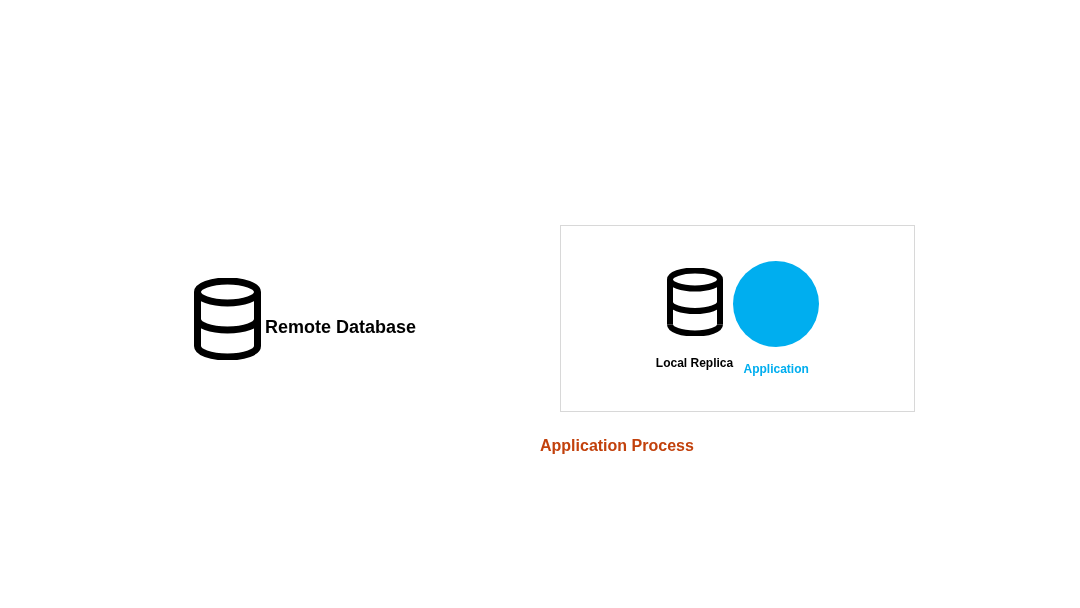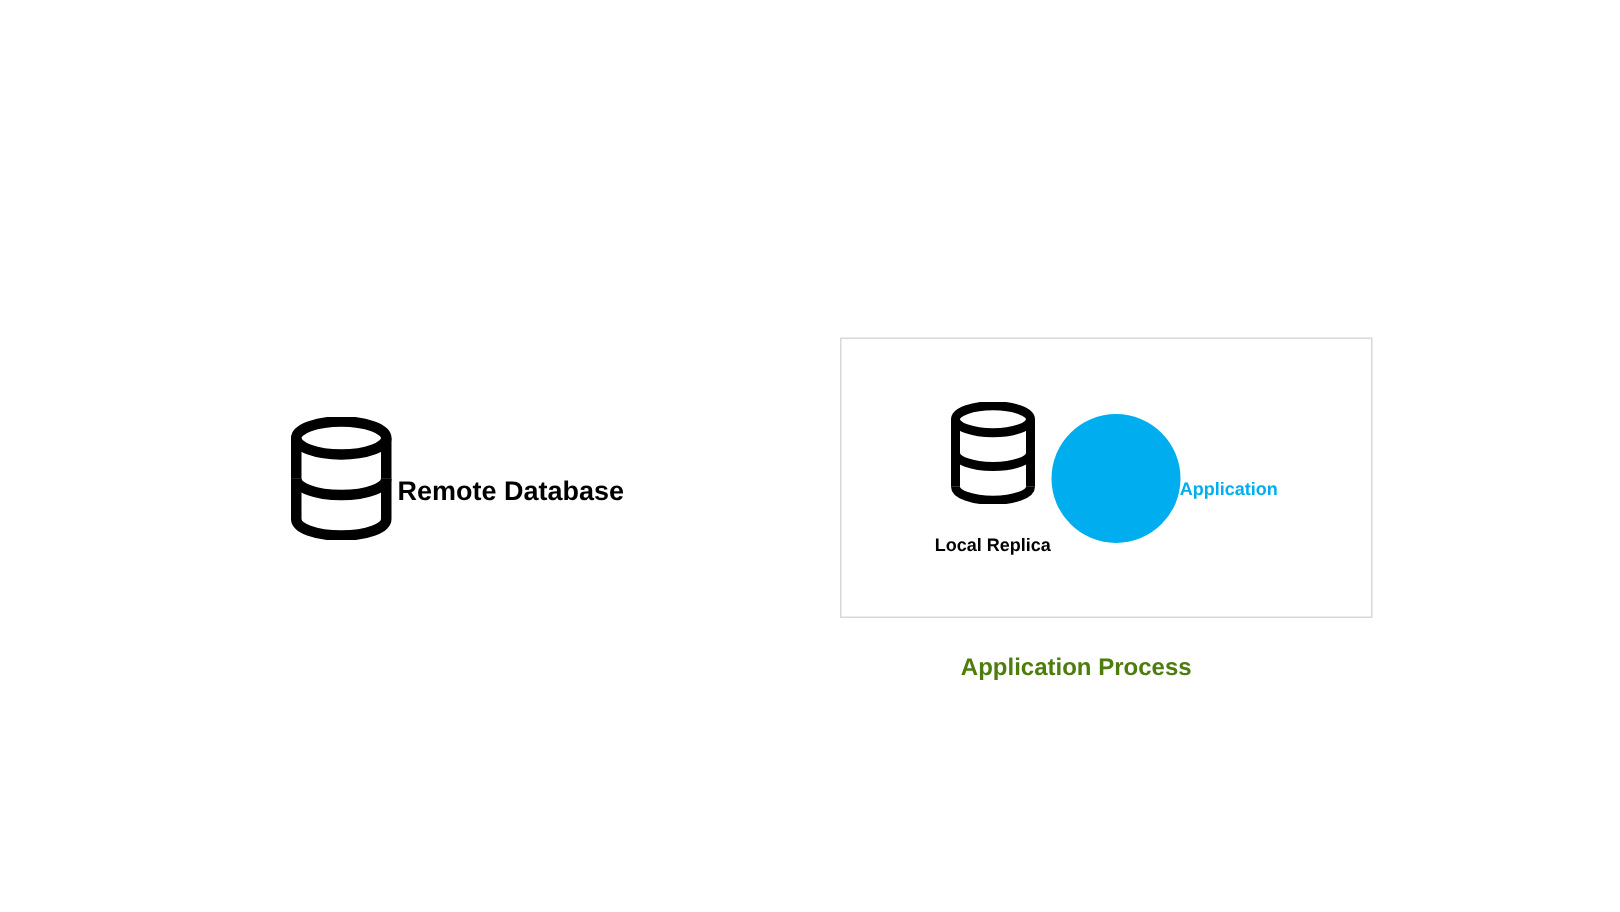--- a/index.html
+++ b/index.html
@@ -55,44 +55,44 @@
       height: 68px;
     }
     .local-replica-label {
       margin-top: 20px;
       font-size: 12px;
       font-weight: 700;
       color: #000000;
     }
     .application-group {
       display: flex;
-      flex-direction: row;
+      flex-direction: column;
       align-items: center;
     }
     .application-circle {
       width: 86px;
       height: 86px;
       border-radius: 50%;
       background: #00aeef;
     }
     .application-label {
       margin-top: 15px;
       font-size: 12px;
       font-weight: 700;
       color: #00aeef;
     }
     .app-process-label {
       position: absolute;
       left: 540px;
       top: 437px;
       width: 355px;
-      text-align: center;
+      text-align: left;
       font-size: 16px;
       font-weight: 700;
-      color: #4d7c0f;
+      color: #c2410c;
     }
   </style>
 </head>
 <body>
 
 <div class="remote-db-group">
   <span class="remote-db-icon">
     <svg viewBox="0 0 75 82" xmlns="http://www.w3.org/2000/svg">
       <ellipse cx="37.5" cy="14" rx="30" ry="11" fill="none" stroke="#000" stroke-width="7"></ellipse>
       <path d="M 7.5 14 L 7.5 41" fill="none" stroke="#000" stroke-width="7"></path>

